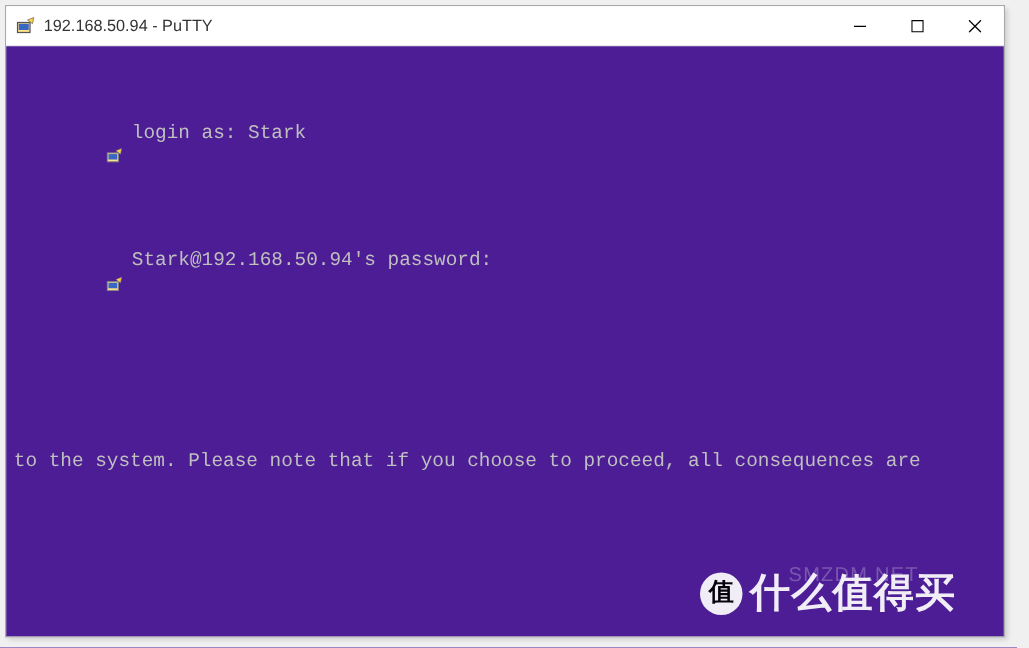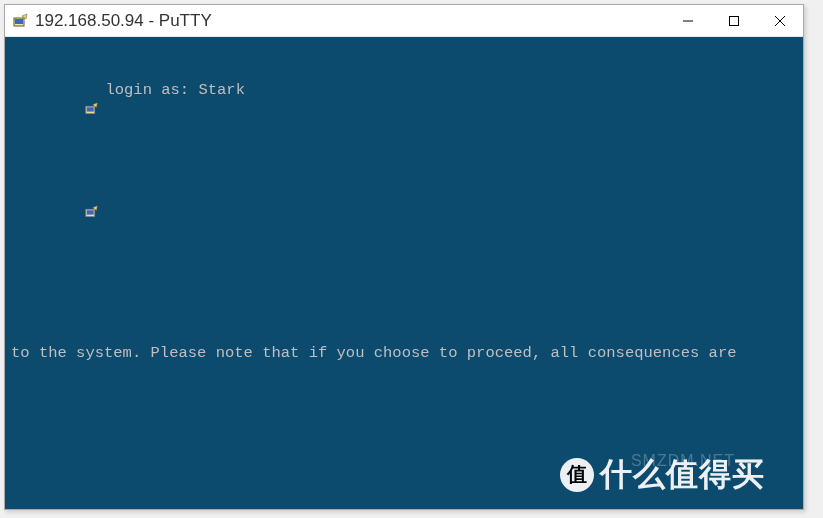--- a/index.html
+++ b/index.html
@@ -31,41 +31,41 @@
       border-bottom: 1px solid #e5e5e5;
       padding-left: 8px;
       flex-shrink: 0;
     }
     .putty-icon {
       display: flex;
       align-items: center;
       margin-right: 6px;
     }
     .title-text {
-      font-size: 17px;
+      font-size: 13px;
       color: #333;
       flex: 1;
     }
     .win-controls {
       display: flex;
       height: 100%;
     }
     .win-btn {
       width: 46px;
       height: 32px;
       display: flex;
       align-items: center;
       justify-content: center;
       color: #333;
       font-size: 10px;
     }
     .terminal {
       flex: 1;
-      background: #0c4a6e;
-      padding: 4px 6px;
+      background: #4c1d95;
+      padding: 20px 6px;
       font-family: "Consolas", "Courier New", monospace;
       font-size: 15.5px;
       line-height: 1.28;
       color: #bfbfbf;
       white-space: pre-wrap;
       overflow: hidden;
       position: relative;
     }
     .line { display: block; }
     .icon-line {
@@ -161,20 +161,21 @@
       <span>login as: Stark</span>
     </div>
     <div class="icon-line">
       <span class="term-icon">
         <svg width="14" height="14" viewBox="0 0 16 16">
           <rect x="1" y="5" width="10" height="8" fill="#ffe38a" stroke="#888" stroke-width="1"></rect>
           <rect x="2" y="6" width="8" height="5" fill="#3a66c4"></rect>
           <path d="M9 3 L14 1 L13 6 Z" fill="#ffd23f" stroke="#888" stroke-width="0.5"></path>
         </svg>
       </span>
+      <span>Stark@192.168.50.94's password:</span>
     </div>
     <div class="line">&nbsp;</div>
     <div class="line">to the system. Please note that if you choose to proceed, all consequences are</div>
     
     
     
     
     
 
     <div class="wm-sub">SMZDM.NET</div>

